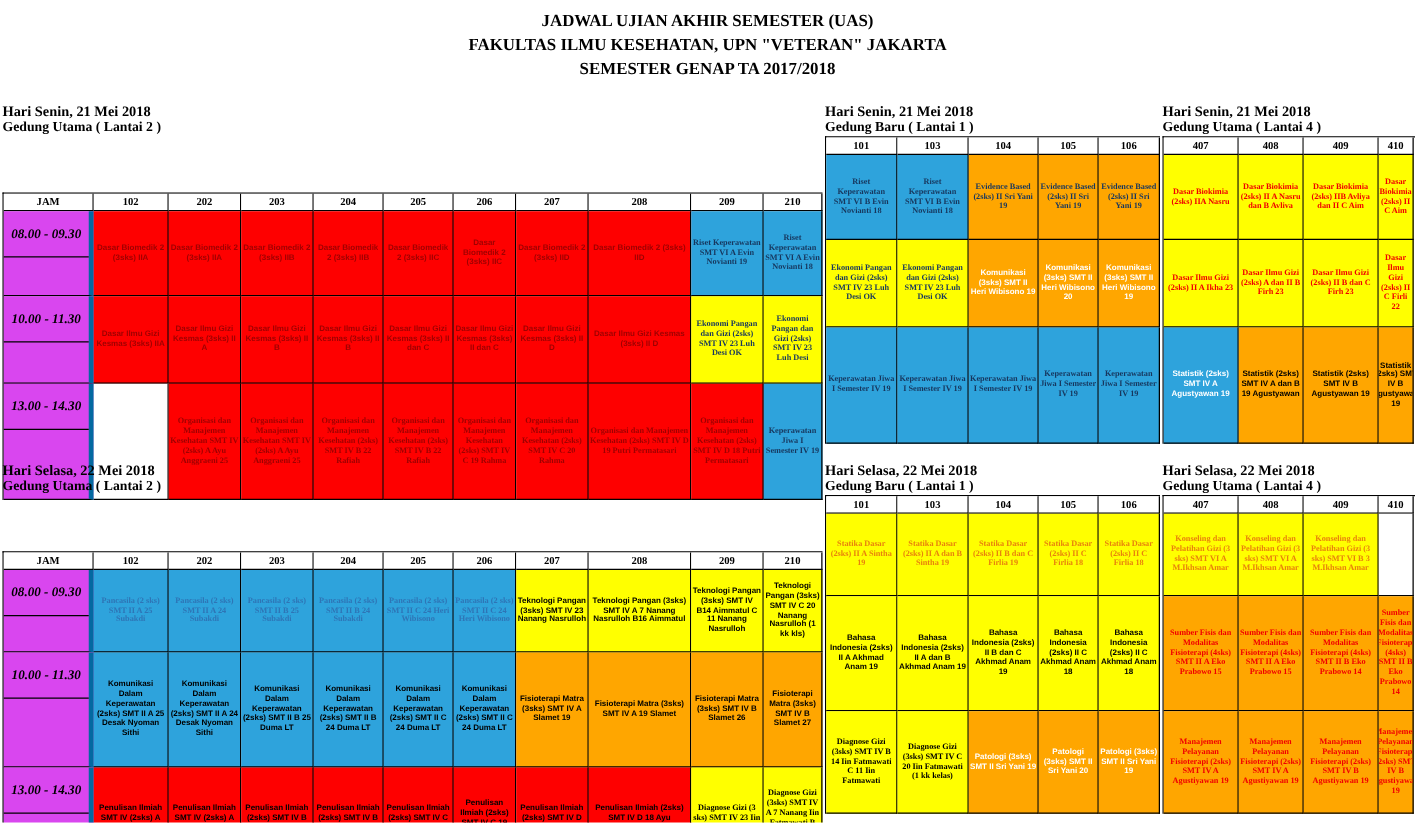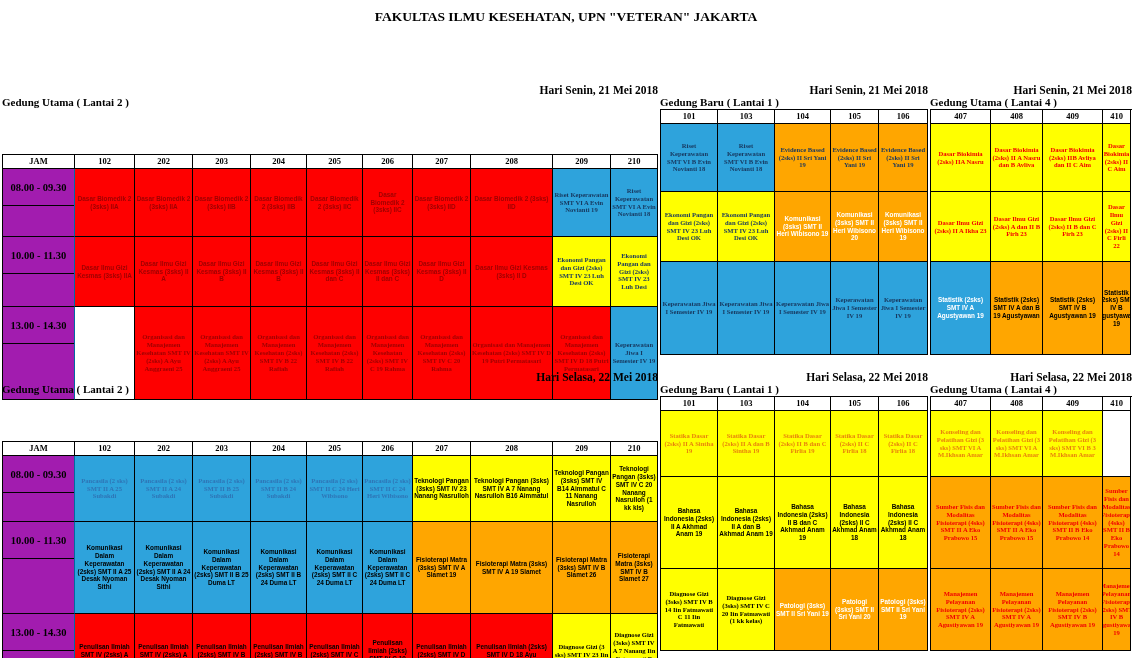--- a/index.html
+++ b/index.html
@@ -1,54 +1,56 @@
 <!DOCTYPE html>
 <html><head>
 <meta charset="utf-8">
 <style>
   html,body{margin:0;padding:0;}
   body{width:1132px;height:658px;position:relative;background:#fff;overflow:hidden;
        font-family:"Liberation Serif",serif;}
   #title{position:absolute;top:8px;left:30px;width:1072px;text-align:center;
          font-weight:bold;font-size:13.5px;line-height:1.4;color:#000;}
   .section{position:absolute;}
-  .day{font-weight:bold;font-size:11.5px;white-space:nowrap;color:#000;text-align:right;}
+  .day{font-weight:bold;font-size:11.5px;white-space:nowrap;color:#000;}
   .building{font-weight:bold;font-size:11px;white-space:nowrap;color:#000;margin-bottom:1px;}
   .grid{display:grid;border-top:1.4px solid #000;border-left:1.4px solid #000;background:#fff;
         box-sizing:border-box;}
   .grid>div{box-sizing:border-box;}
   .c-left{grid-template-columns:72px 60px 58px 58px 56px 56px 50px 58px 82px 58px 47px;margin-top:46px;}
   .c-mid{grid-template-columns:57px 57px 56px 48px 49px;}
   .c-right{grid-template-columns:60px 52px 60px 28px;}
   .g1{grid-template-rows:14px 68px 70px 93px;}
   .g2{grid-template-rows:14px 66px 92px 82px;}
   .cell{border-right:1px solid #000;border-bottom:1px solid #000;display:flex;
         align-items:center;justify-content:center;text-align:center;overflow:hidden;
         font-weight:bold;font-size:6.6px;line-height:1.2;padding:0 1px;
         font-family:"Liberation Serif",serif;}
   .cell.f-s{font-family:"Liberation Sans",sans-serif;font-size:6.4px;}
   .hdr{font-size:8.5px;font-weight:bold;background:#fff;color:#000;}
-  .jam-wrap{border-right:1px solid #0369a1;border-bottom:1px solid #000;display:flex;
-            flex-direction:column;background:#a21caf;}
+  .jam-wrap{border-right:4px solid #0369a1;border-bottom:1px solid #000;display:flex;
+            flex-direction:column;background:#d946ef;font-style:italic;}
   .jam-label{height:36px;border-bottom:1px solid #000;display:flex;align-items:center;
              justify-content:center;font-weight:bold;font-size:10.5px;color:#000;
              font-family:"Liberation Serif",serif;}
   .jam-fill{flex:1;}
   #s0{left:2px;top:84px;width:656px;}
   #s1{left:660px;top:84px;width:268px;}
   #s2{left:930px;top:84px;width:202px;}
   #s3{left:2px;top:371px;width:656px;}
   #s4{left:660px;top:371px;width:268px;}
   #s5{left:930px;top:371px;width:202px;}
 </style>
 </head>
 <body>
 
 <div id="title">
+  <div>JADWAL UJIAN AKHIR SEMESTER (UAS)</div>
   <div>FAKULTAS ILMU KESEHATAN, UPN "VETERAN" JAKARTA</div>
+  <div>SEMESTER GENAP TA 2017/2018</div>
 </div>
 
 <div class="section" id="s0">
   <div class="day">Hari Senin, 21 Mei  2018</div>
   <div class="building">Gedung Utama ( Lantai 2 )</div>
   <div class="grid c-left g1">
       <div class="cell hdr">JAM</div>
       <div class="cell hdr">102</div>
       <div class="cell hdr">202</div>
       <div class="cell hdr">203</div>

